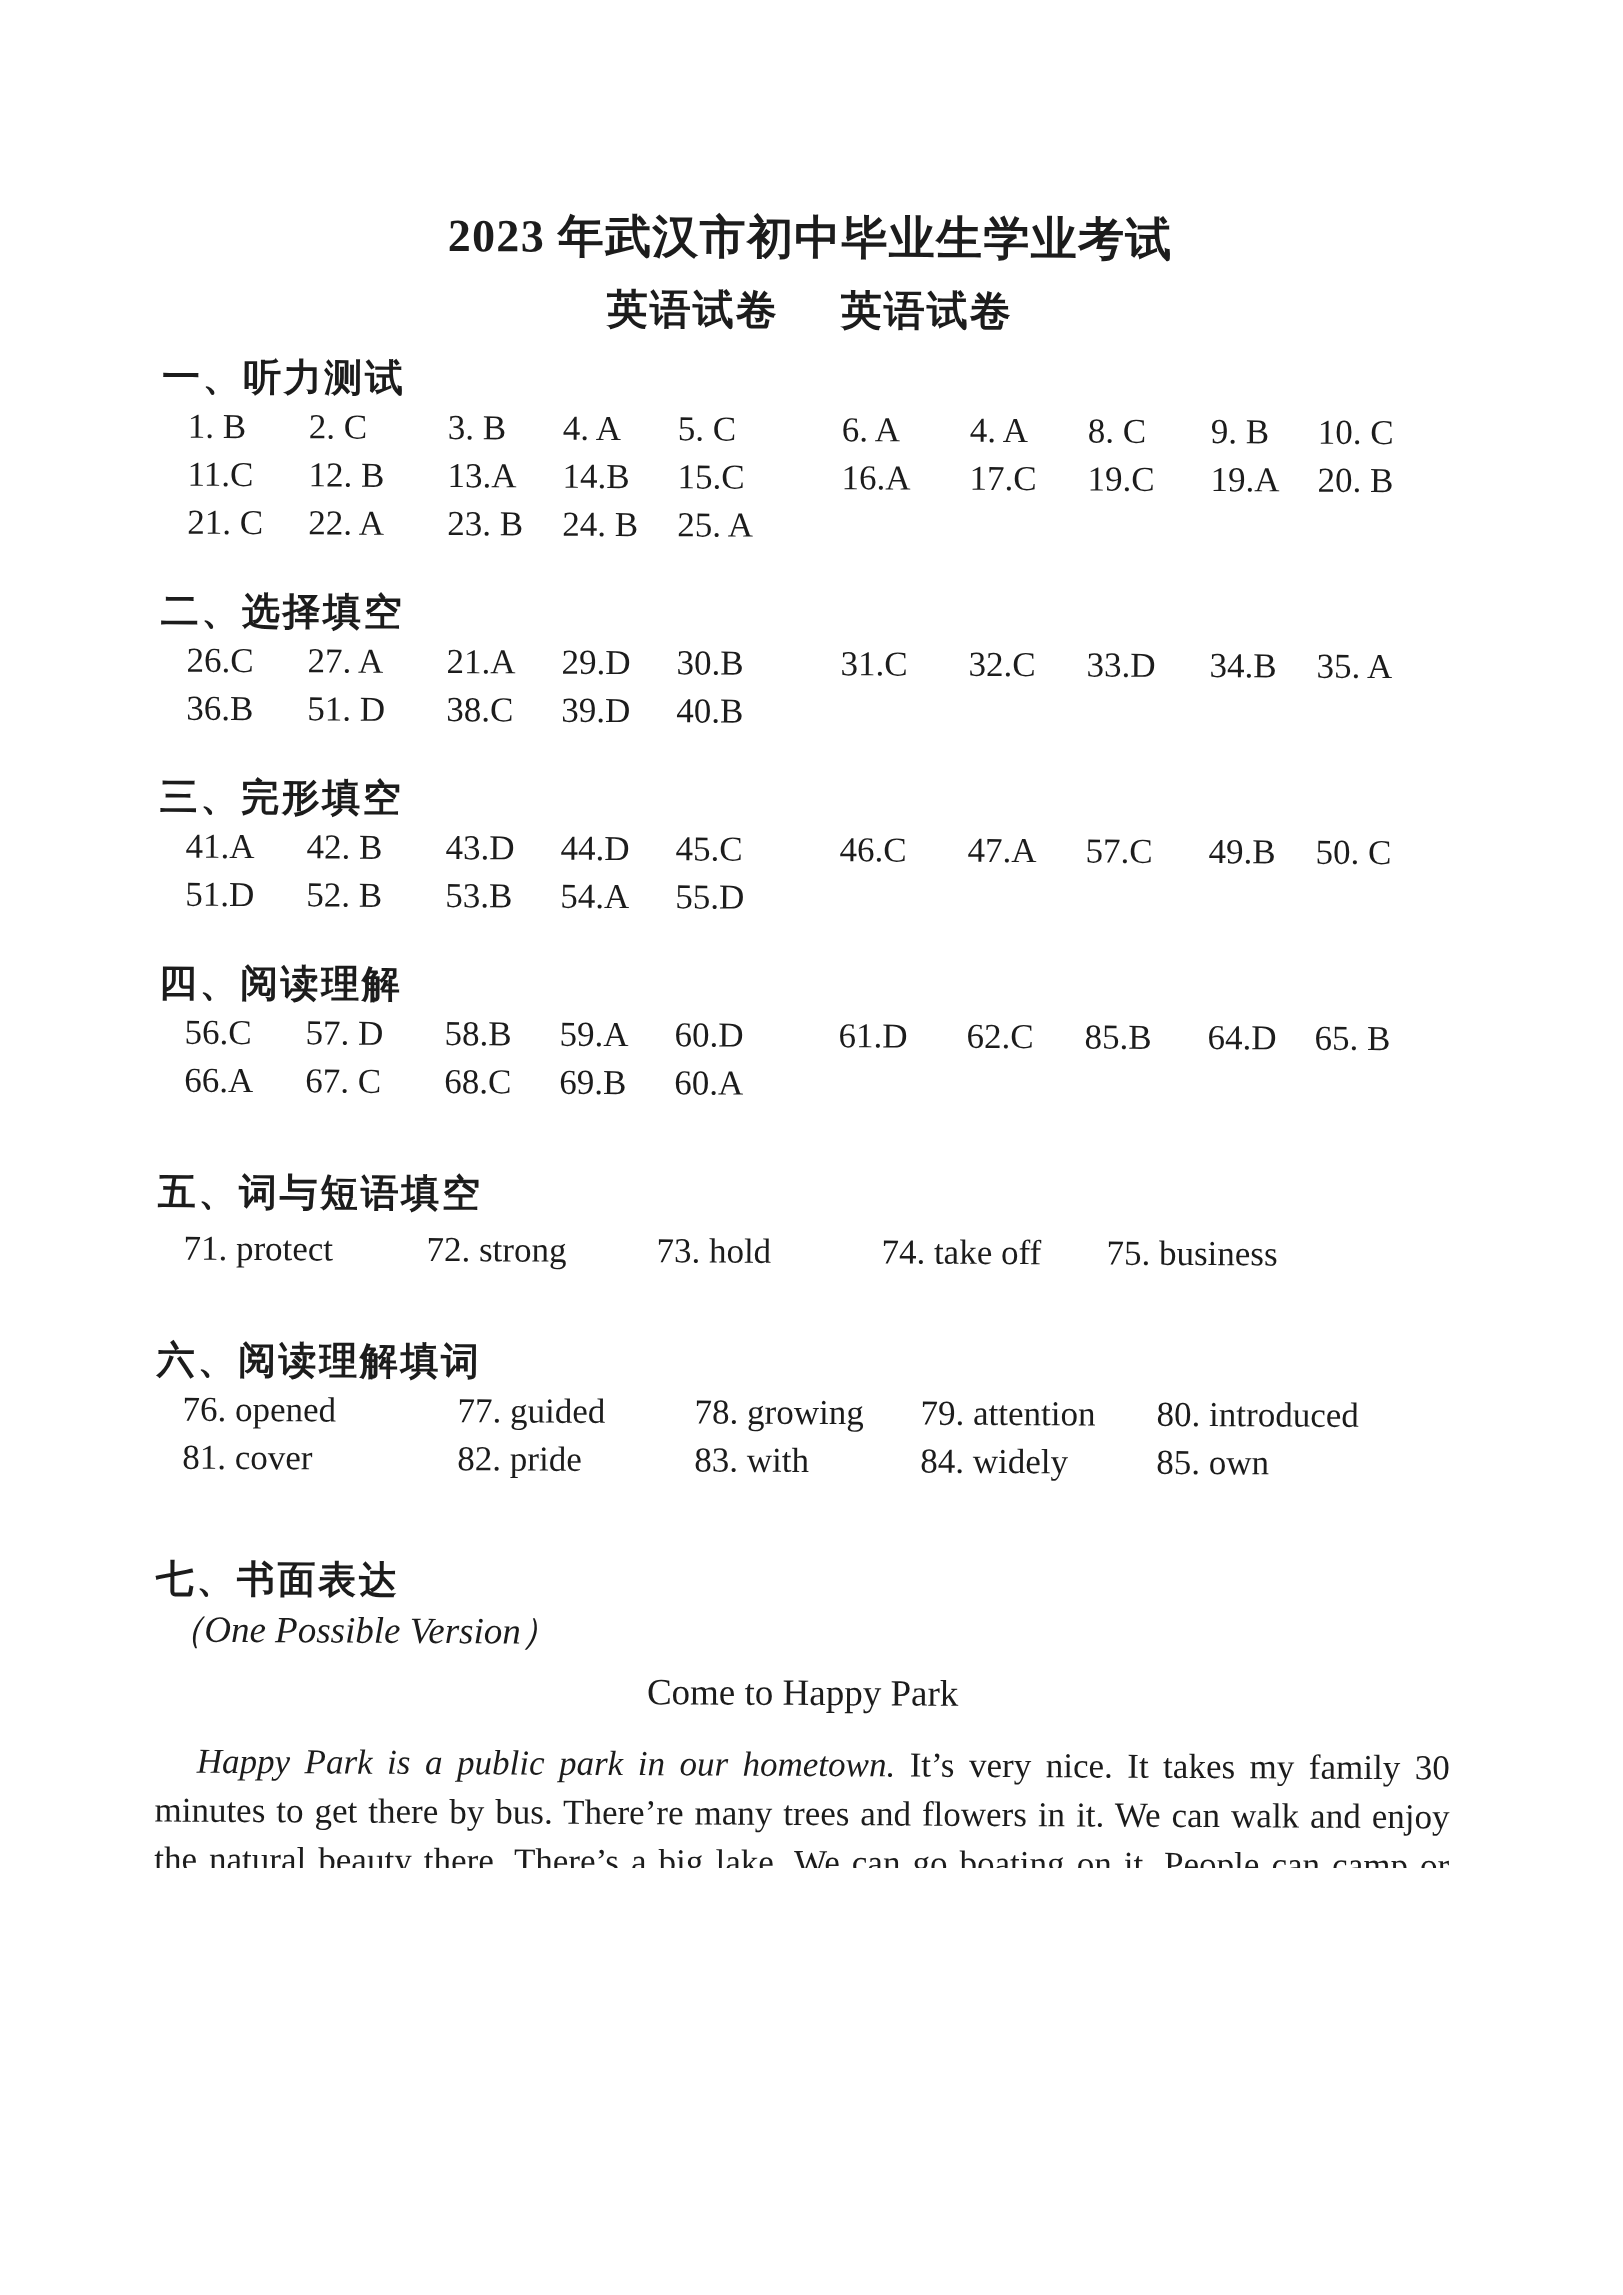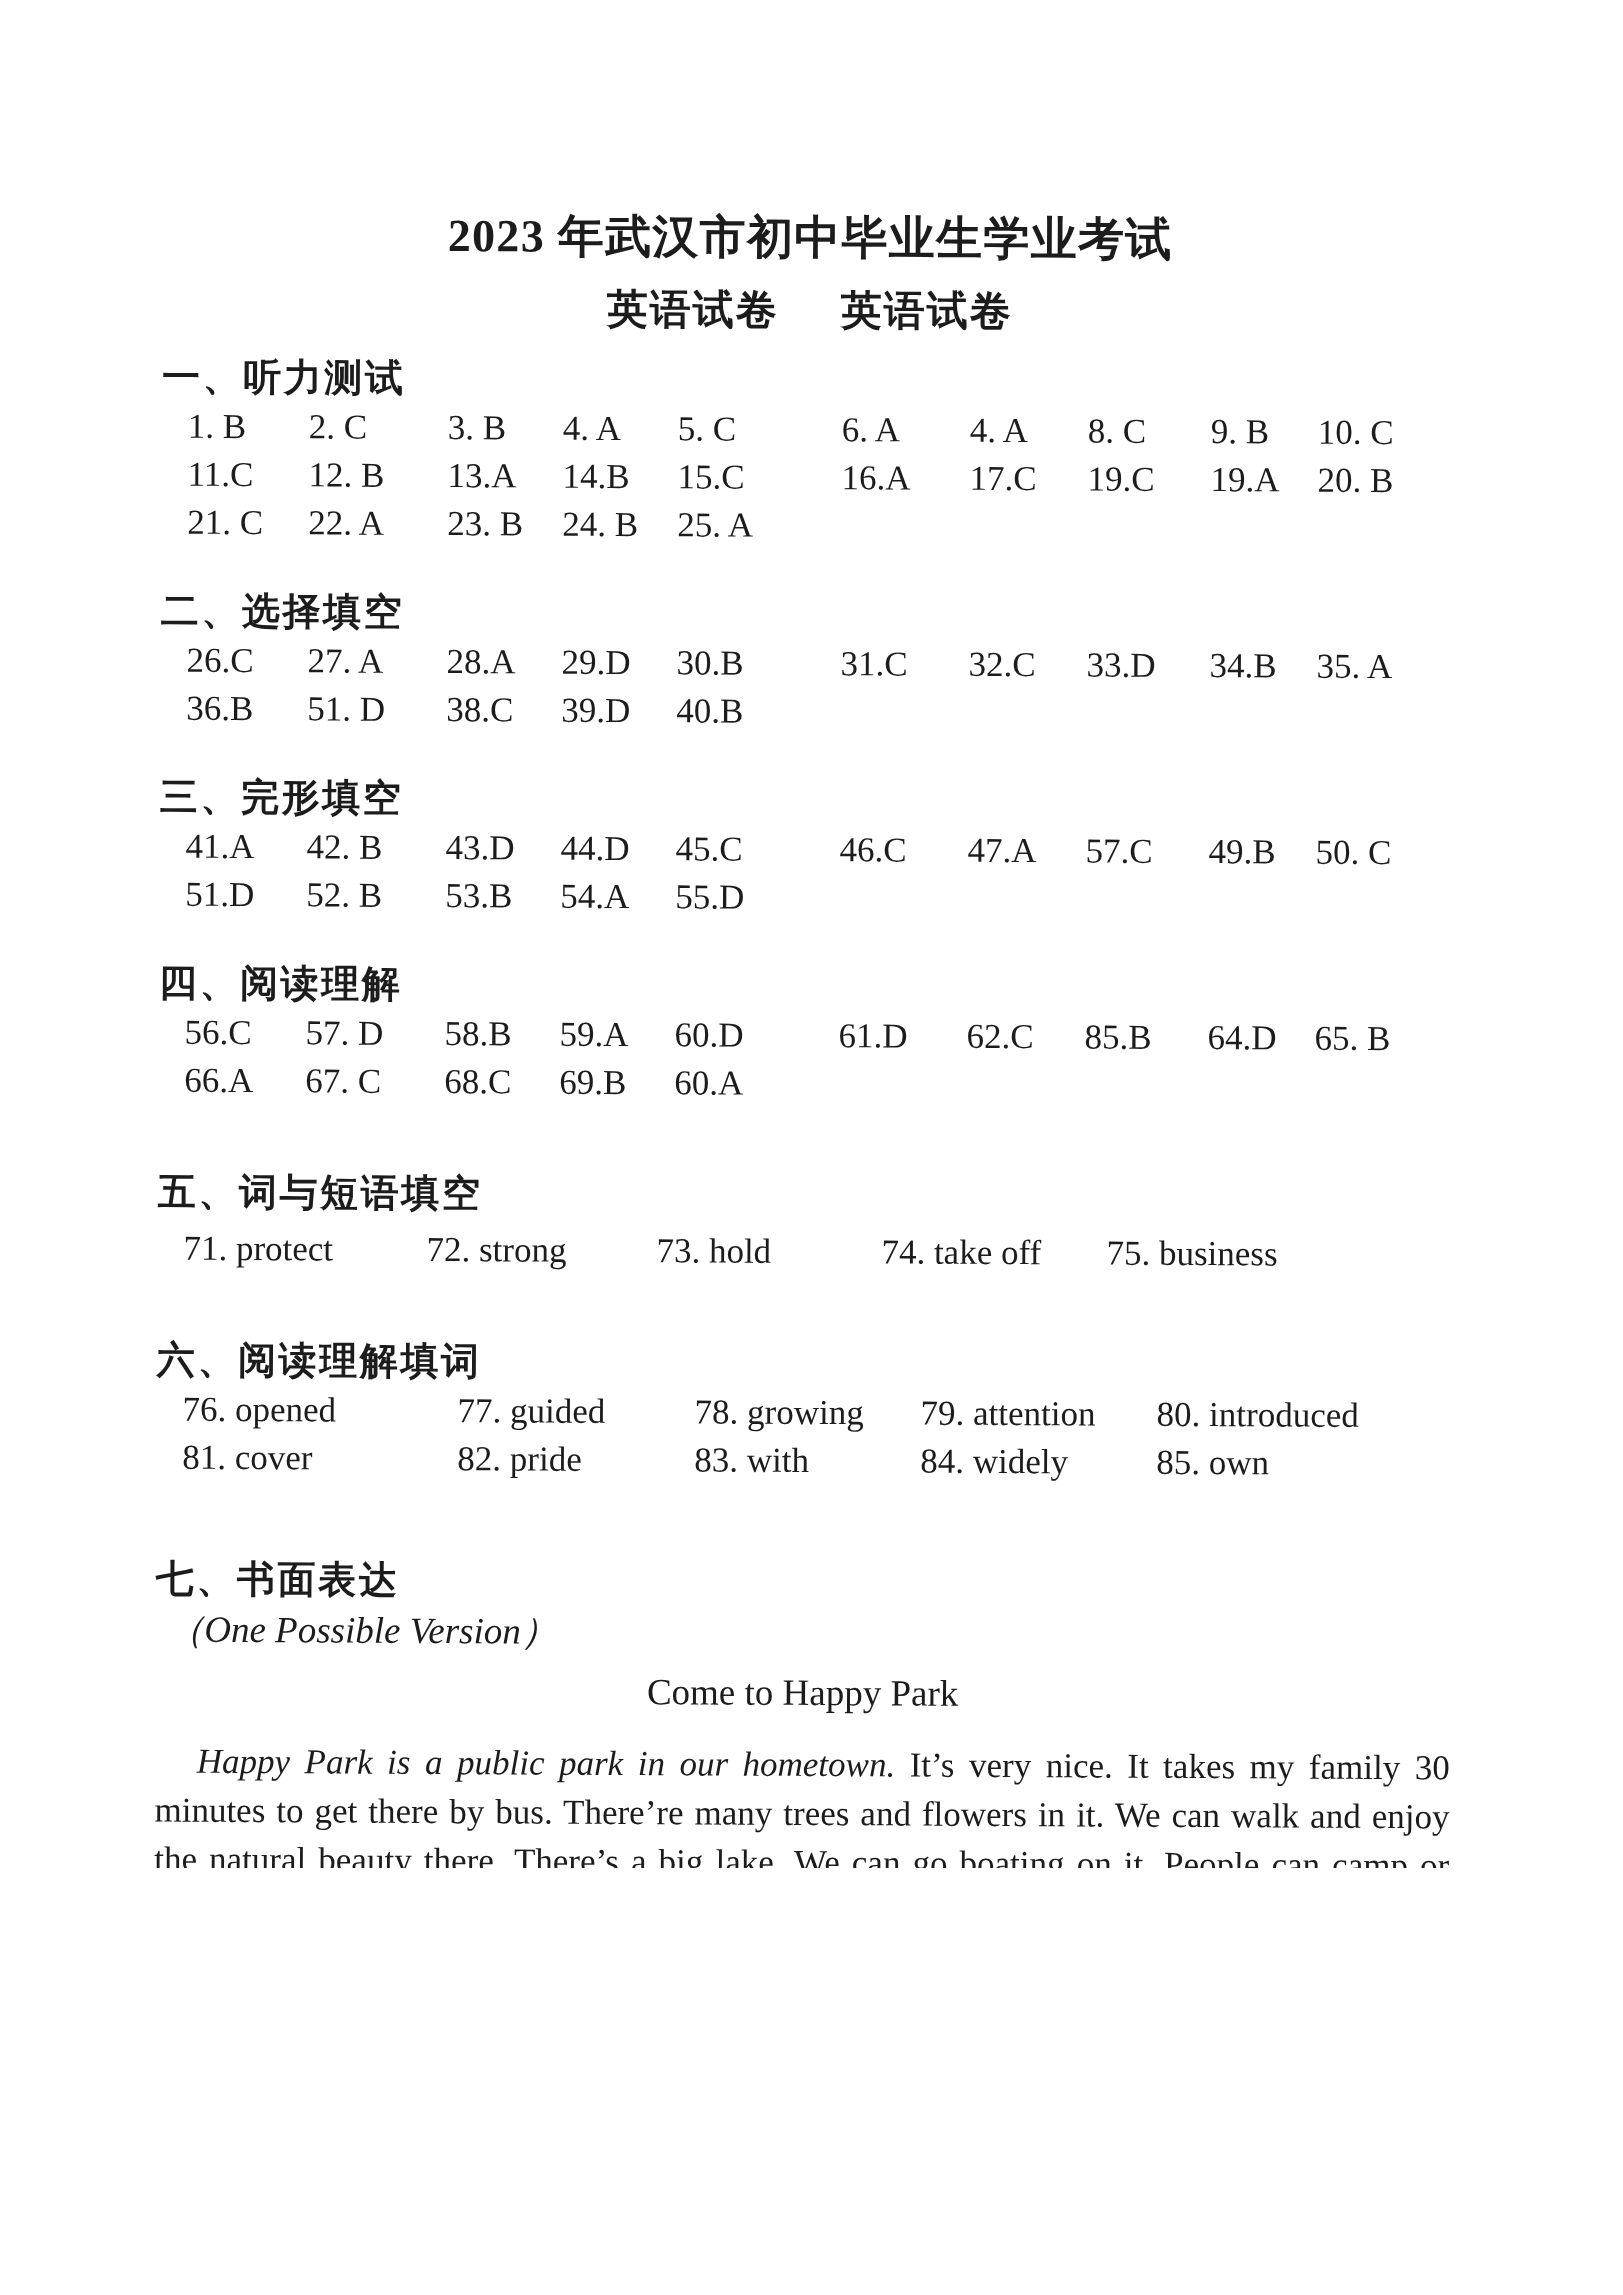--- a/index.html
+++ b/index.html
@@ -158,21 +158,21 @@
             <span class="answer-cell">23. B</span>
             <span class="answer-cell">24. B</span>
             <span class="answer-cell">25. A</span>
           </div>
         </div>
         <div class="section">
           <div class="section-heading">二、选择填空</div>
           <div class="answer-row">
             <span class="answer-cell">26.C</span>
             <span class="answer-cell">27. A</span>
-            <span class="answer-cell">28.A</span>
+            <span class="answer-cell">21.A</span>
             <span class="answer-cell">29.D</span>
             <span class="answer-cell">30.B</span>
             <span class="answer-cell">31.C</span>
             <span class="answer-cell">32.C</span>
             <span class="answer-cell">33.D</span>
             <span class="answer-cell">34.B</span>
             <span class="answer-cell">35. A</span>
           </div>
           <div class="answer-row">
             <span class="answer-cell">36.B</span>

